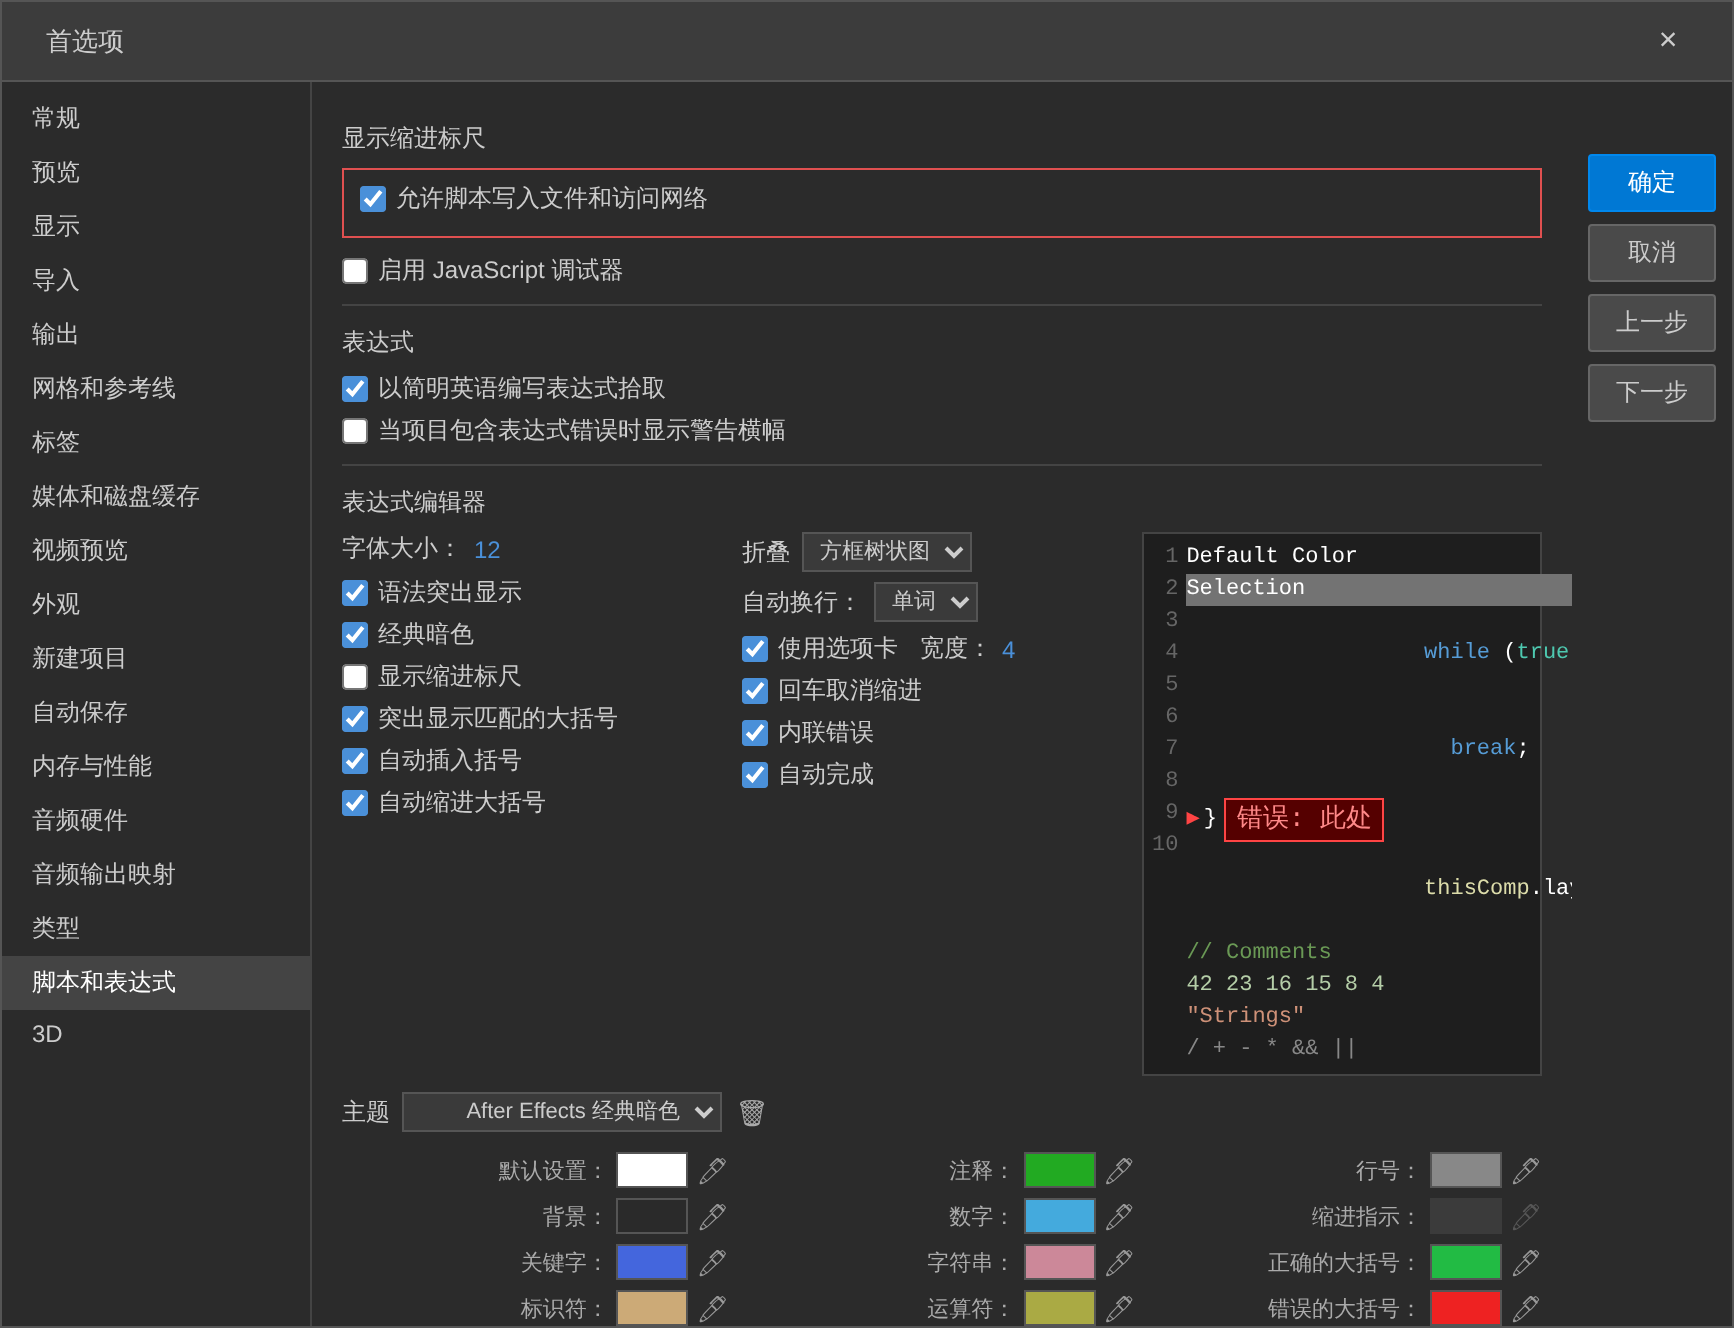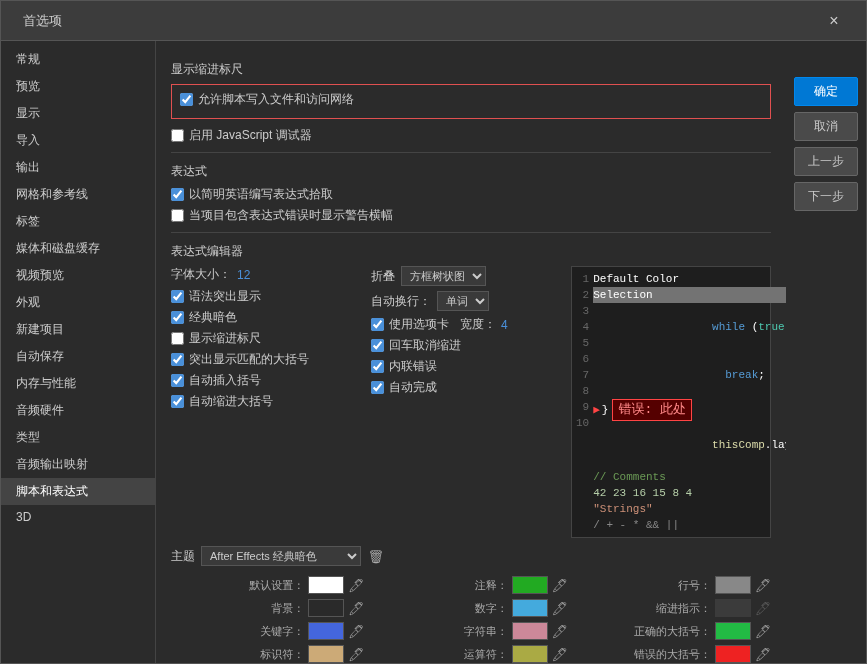--- a/index.html
+++ b/index.html
@@ -279,22 +279,22 @@
       <div class="sidebar-item">输出</div>
       <div class="sidebar-item">网格和参考线</div>
       <div class="sidebar-item">标签</div>
       <div class="sidebar-item">媒体和磁盘缓存</div>
       <div class="sidebar-item">视频预览</div>
       <div class="sidebar-item">外观</div>
       <div class="sidebar-item">新建项目</div>
       <div class="sidebar-item">自动保存</div>
       <div class="sidebar-item">内存与性能</div>
       <div class="sidebar-item">音频硬件</div>
+      <div class="sidebar-item">音频输出映射</div>
       <div class="sidebar-item">类型</div>
-      <div class="sidebar-item">音频输出映射</div>
       <div class="sidebar-item active">脚本和表达式</div>
       <div class="sidebar-item">3D</div>
     </div>
 
     <div class="main-area">
       <div class="main-content">
 
         <div class="section-title">显示缩进标尺</div>
         <div class="section-box">
           <div class="checkbox-row">
@@ -433,21 +433,21 @@
                 <div class="code-line cl-num">42 23 16 15 8 4</div>
                 <div class="code-line cl-orange">"Strings"</div>
                 <div class="code-line cl-gray">/ + - * &amp;&amp; ||</div>
               </div>
             </div>
           </div>
         </div>
 
         <div class="theme-row" style="margin-top:8px;">
           <span>主题</span>
-          <select class="select-box" style="width:160px;">
+          <select class="select-box" style="width:160px;text-align:right;">
             <option>After Effects 经典暗色</option>
             <option>自定义</option>
           </select>
           <div class="trash-icon">🗑</div>
         </div>
 
         <div style="display:grid; grid-template-columns: repeat(3, 1fr); gap: 5px 10px;">
 
           <div>
             <div class="color-label-row">

